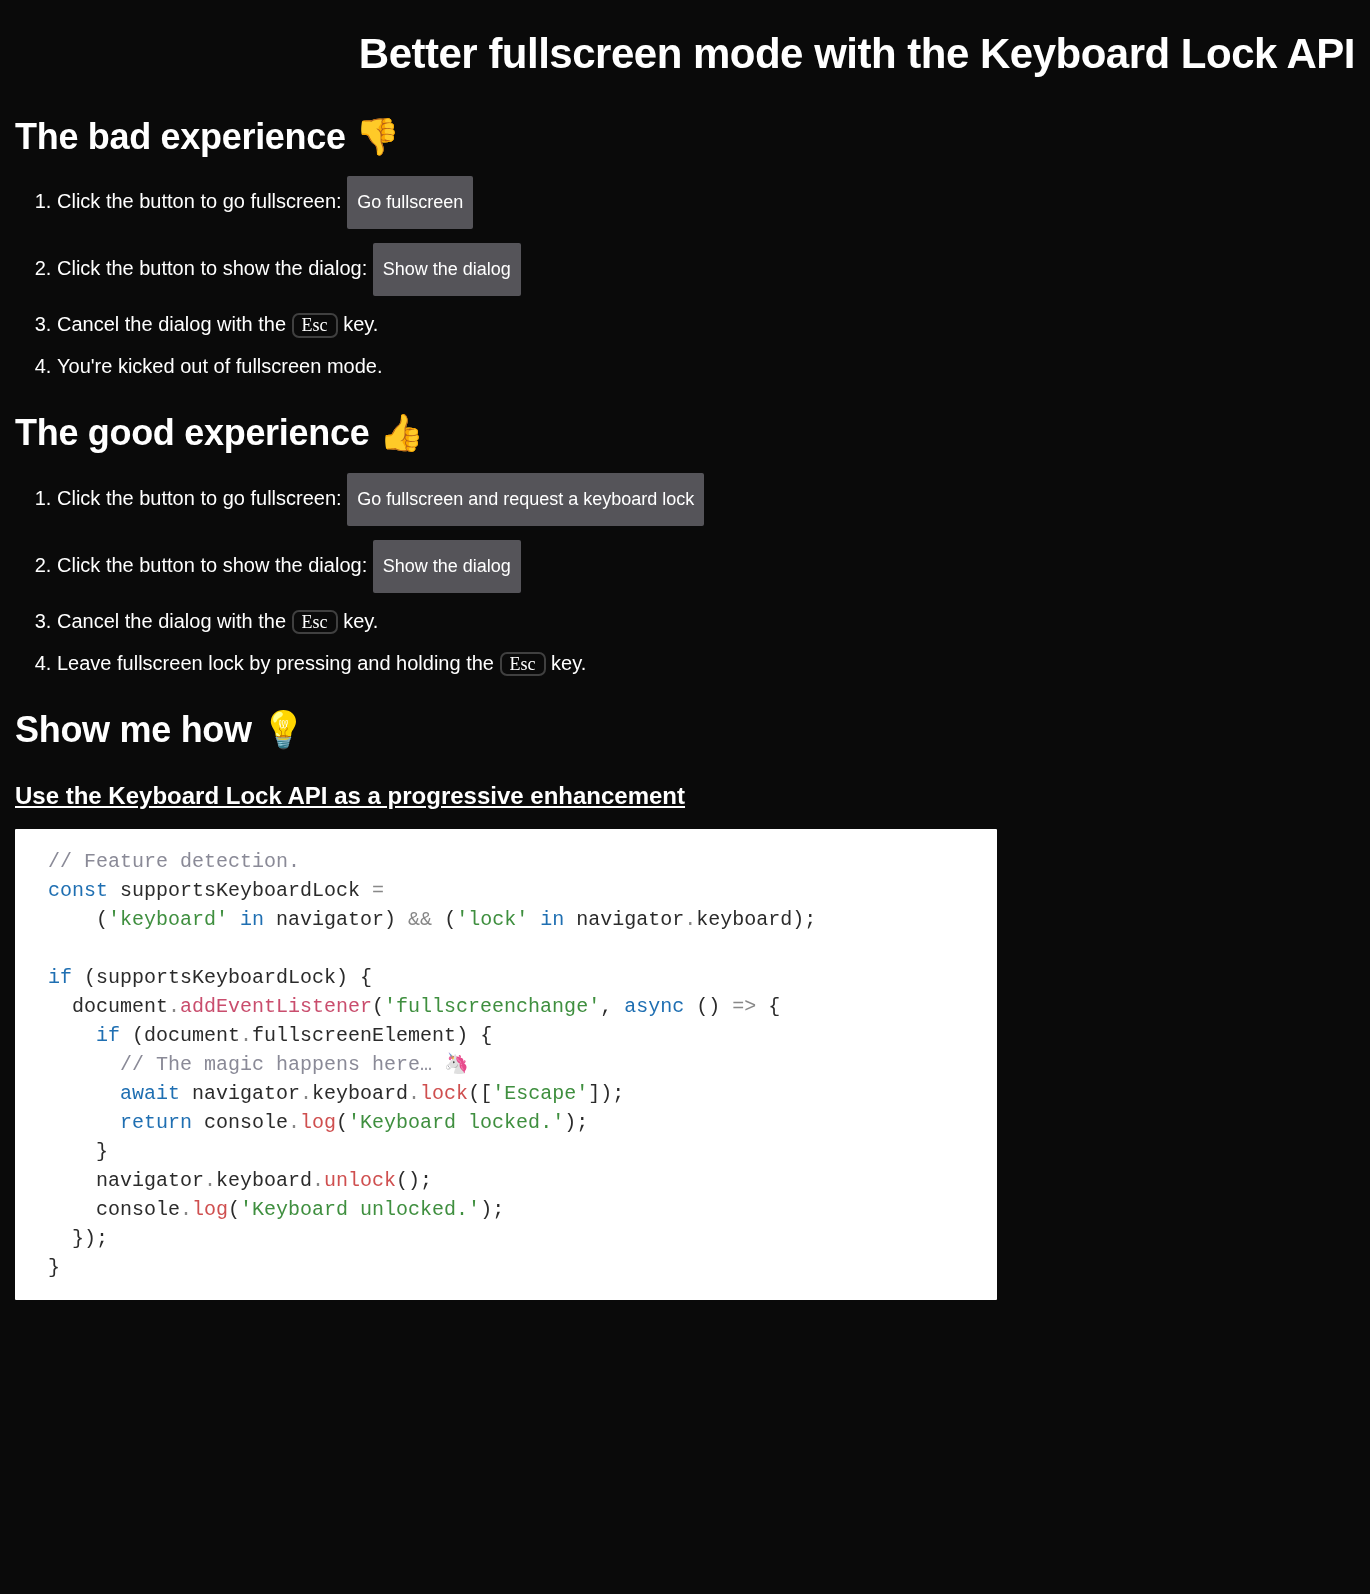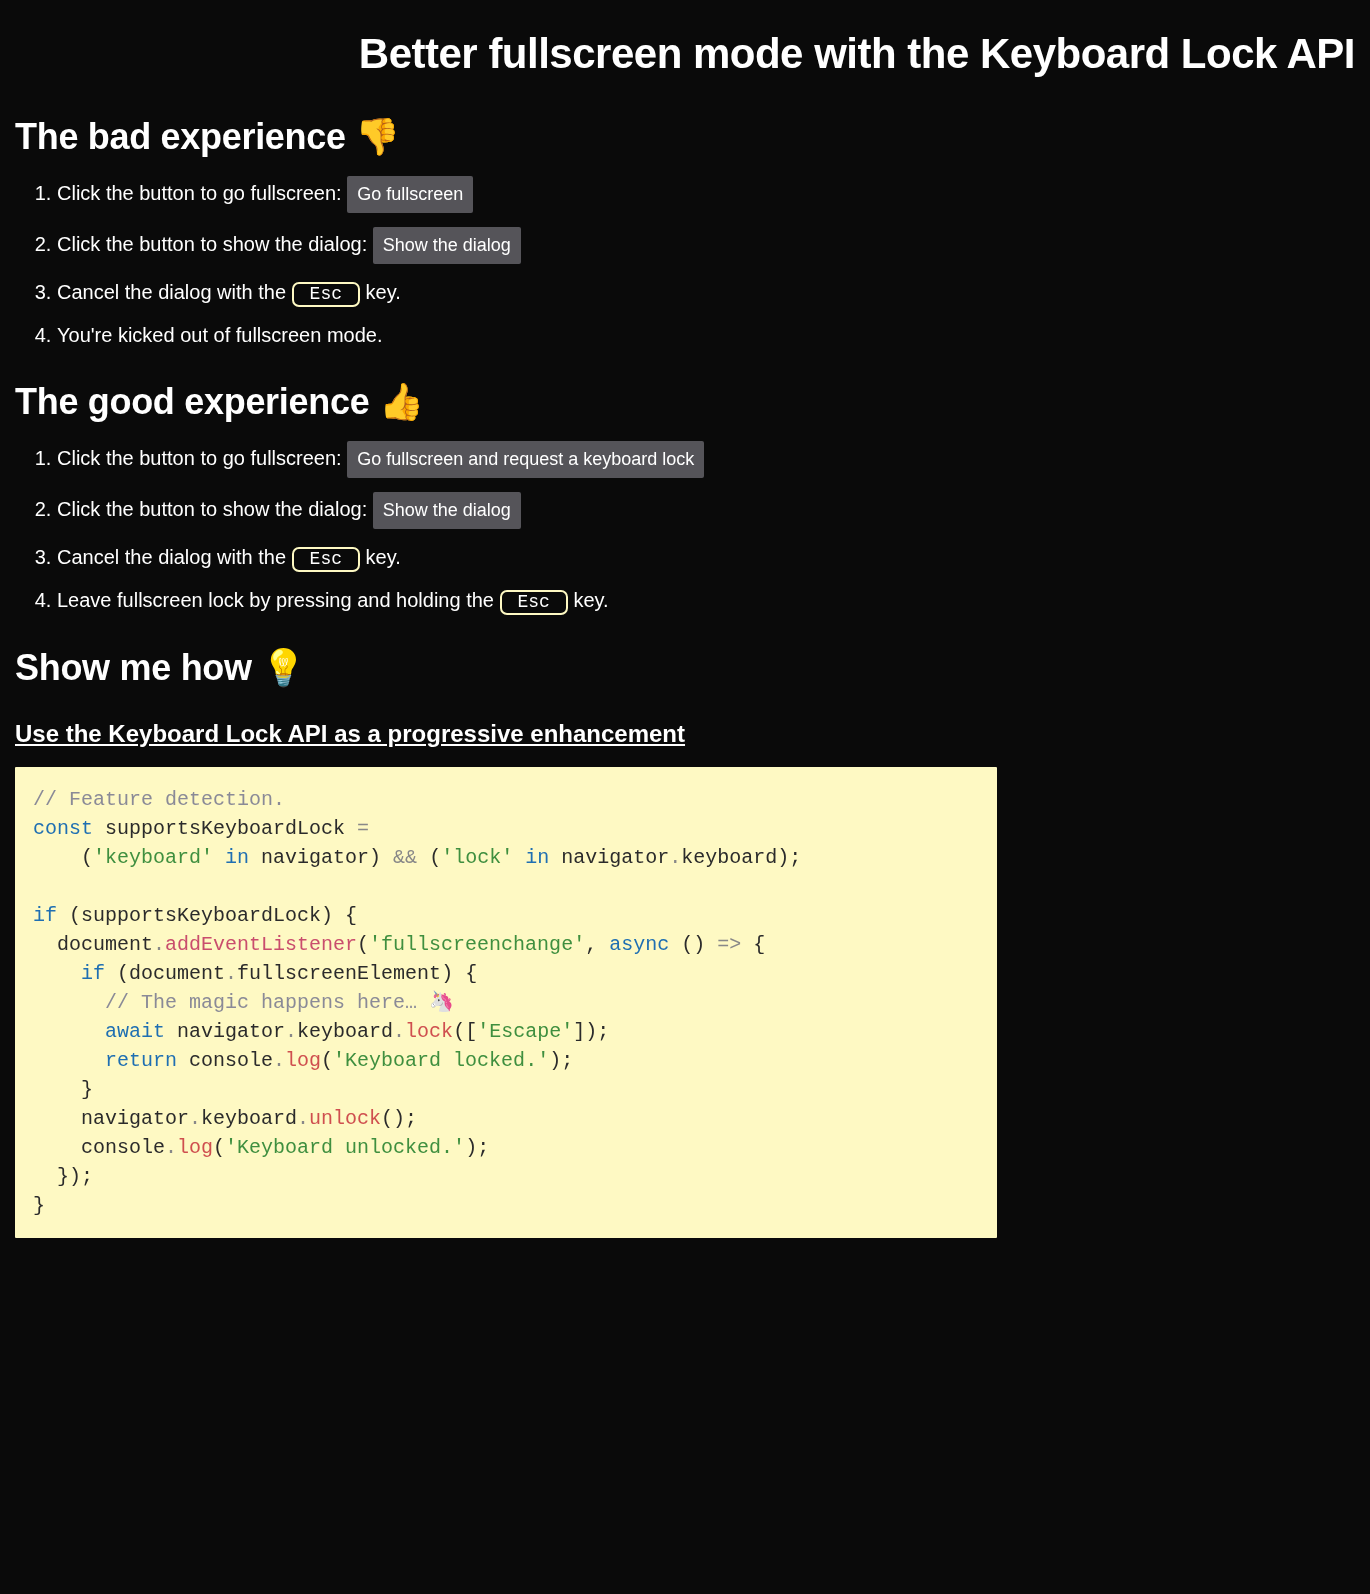--- a/index.html
+++ b/index.html
@@ -38,42 +38,42 @@
   }
   ol li {
     margin: 14px 0;
     font-size: 20px;
   }
   .btn {
     display: inline-block;
     background: #555459;
     color: #fff;
     border: none;
-    padding: 8px 10px;
+    padding: 16px 10px;
     font-size: 18px;
     font-family: inherit;
     cursor: pointer;
     border-radius: 2px;
     vertical-align: baseline;
   }
   kbd.key {
     display: inline-block;
-    border: 2px solid #fef9c3;
+    border: 2px solid #404040;
     border-radius: 7px;
-    padding: 0 16px;
-    font-family: Liberation Mono, monospace;
+    padding: 0 8px;
+    font-family: Liberation Serif, serif;
     font-size: 18px;
     background: transparent;
     color: #fff;
     line-height: 1.15;
   }
   pre.code {
-    background: #fef9c3;
+    background: #ffffff;
     color: #2b2b2b;
-    padding: 18px 18px;
+    padding: 18px 33px;
     margin: 10px 0 0 0;
     font-family: "SFMono-Regular", Menlo, Consolas, "Courier New", monospace;
     font-size: 20px;
     line-height: 1.45;
     overflow-x: auto;
     border-radius: 1px;
     width: 982px;
   }
   .tok-comment { color: #8a8a97; }
   .tok-keyword { color: #1f6fb2; }

